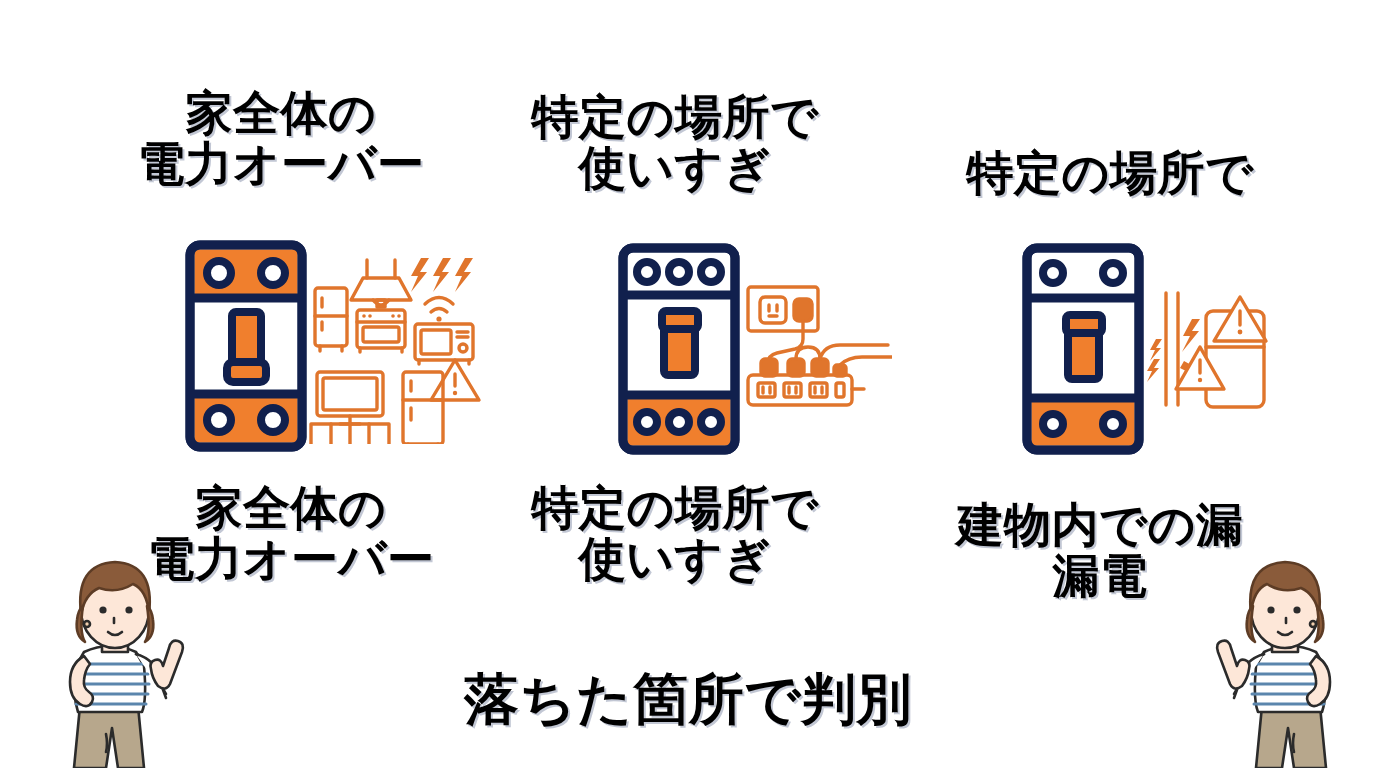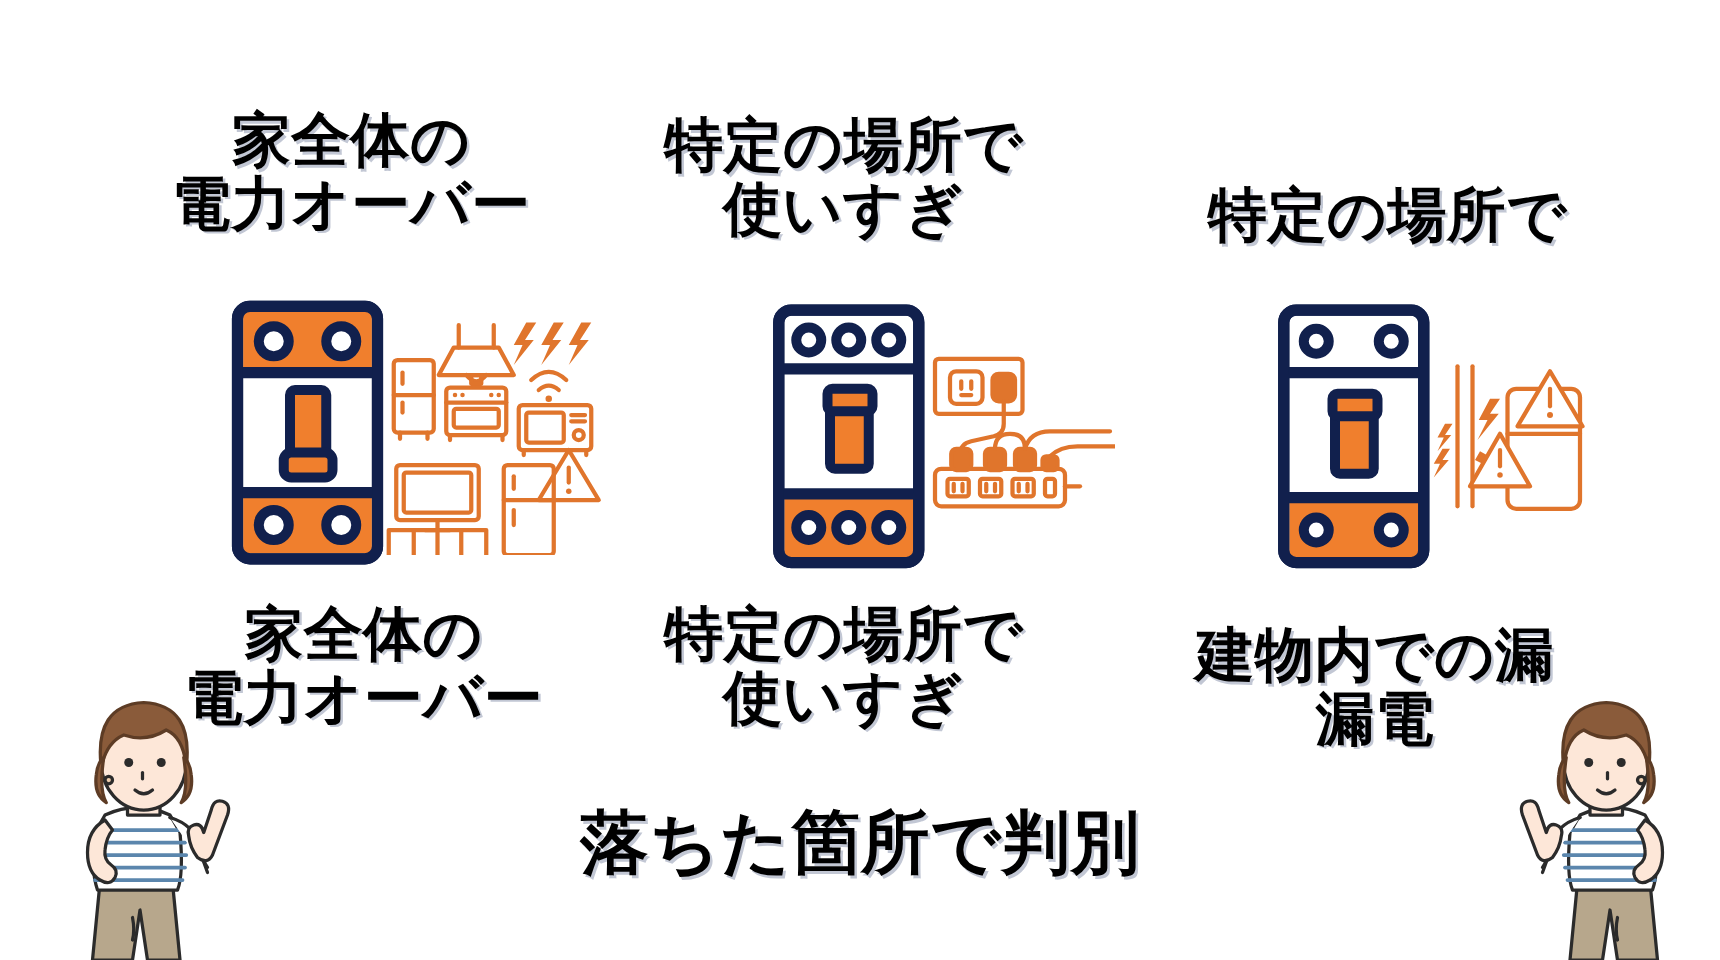--- a/index.html
+++ b/index.html
@@ -19,21 +19,21 @@
     font-weight:700;
     letter-spacing:0.01em;
     line-height:1.08;
     text-align:center;
     white-space:pre-line;
     text-shadow:2px 2px 0 rgba(120,130,160,0.45);
     position:absolute;
   }
   .head{font-size:47px;}
   .cap{font-size:47px;}
-  .bigtitle{font-size:55px;}
+  .bigtitle{font-size:55px;margin-top:25px;}
 
   #head-1{left:96px;top:88px;width:370px;}
   #head-2{left:480px;top:92px;width:390px;}
   #head-3{left:890px;top:148px;width:440px;}
 
   #cap-1{left:96px;top:483px;width:390px;}
   #cap-2{left:480px;top:483px;width:390px;}
   #cap-3{left:900px;top:500px;width:400px;}
 
   #big-title{left:388px;top:645px;width:600px;}

